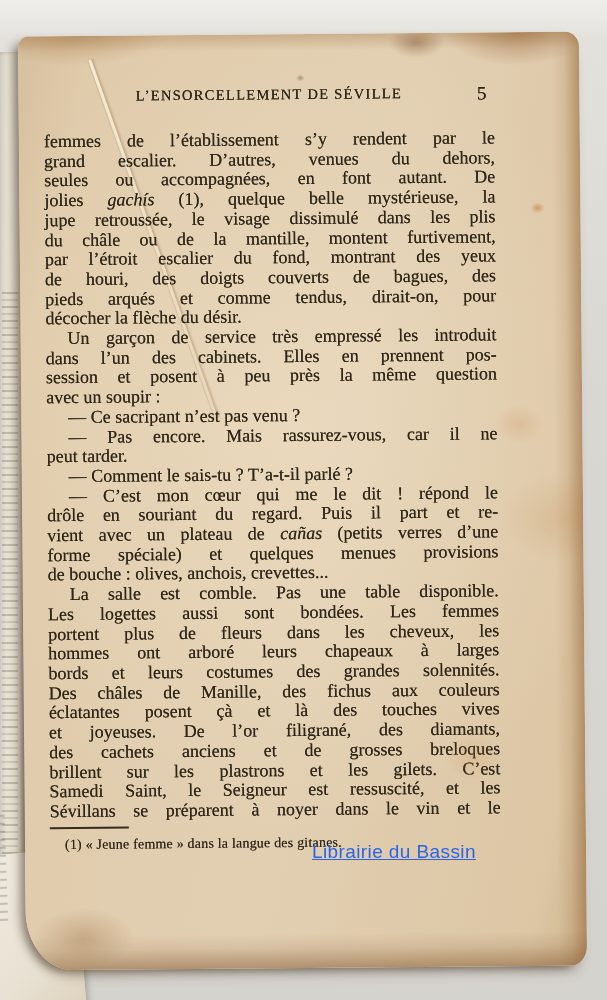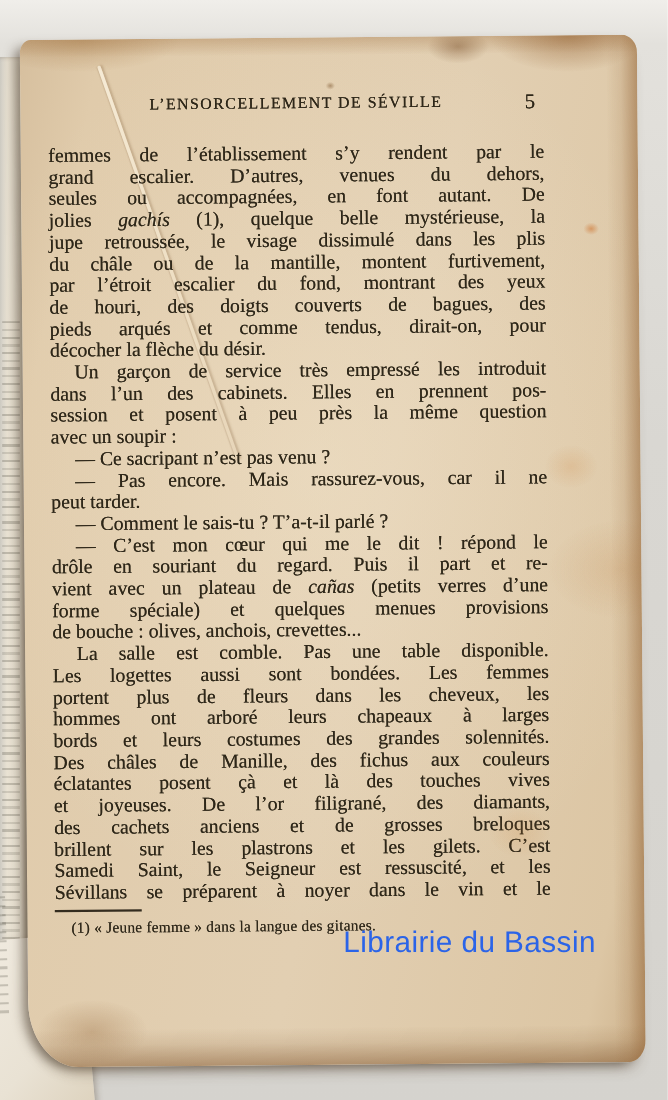--- a/index.html
+++ b/index.html
@@ -88,21 +88,21 @@
   .footnote-rule{position:absolute;left:0;top:791px;width:79px;height:2px;background:#342c1f;}
   .footnote-text{
     position:absolute;left:0;top:801px;width:451px;padding-left:15px;
     font-size:14px;letter-spacing:.2px;text-shadow:0 0 .4px rgba(46,39,25,.8);
   }
 
   
   .watermark{
     position:absolute;left:312px;top:841px;
     font-family:"Liberation Sans", sans-serif;
-    font-size:27px;letter-spacing:.4px;white-space:nowrap;
+    font-size:19px;letter-spacing:.4px;white-space:nowrap;text-decoration:underline;
   }
 </style>
 </head>
 <body>
 
 <div class="photo">
 
   <div class="facing-edge">
     <div class="ghost"></div>
   </div>

